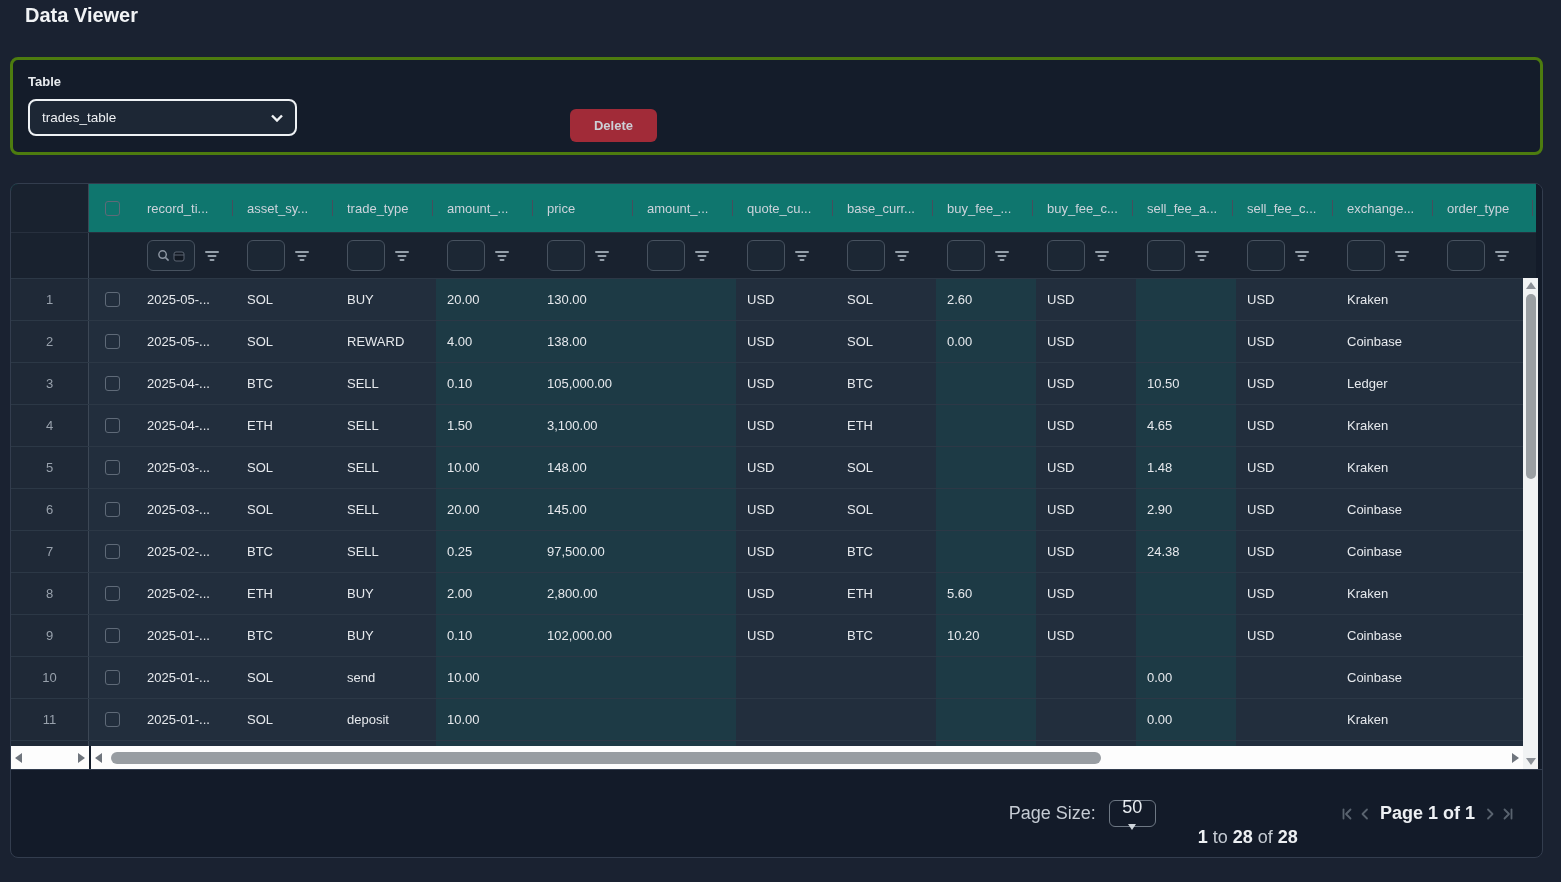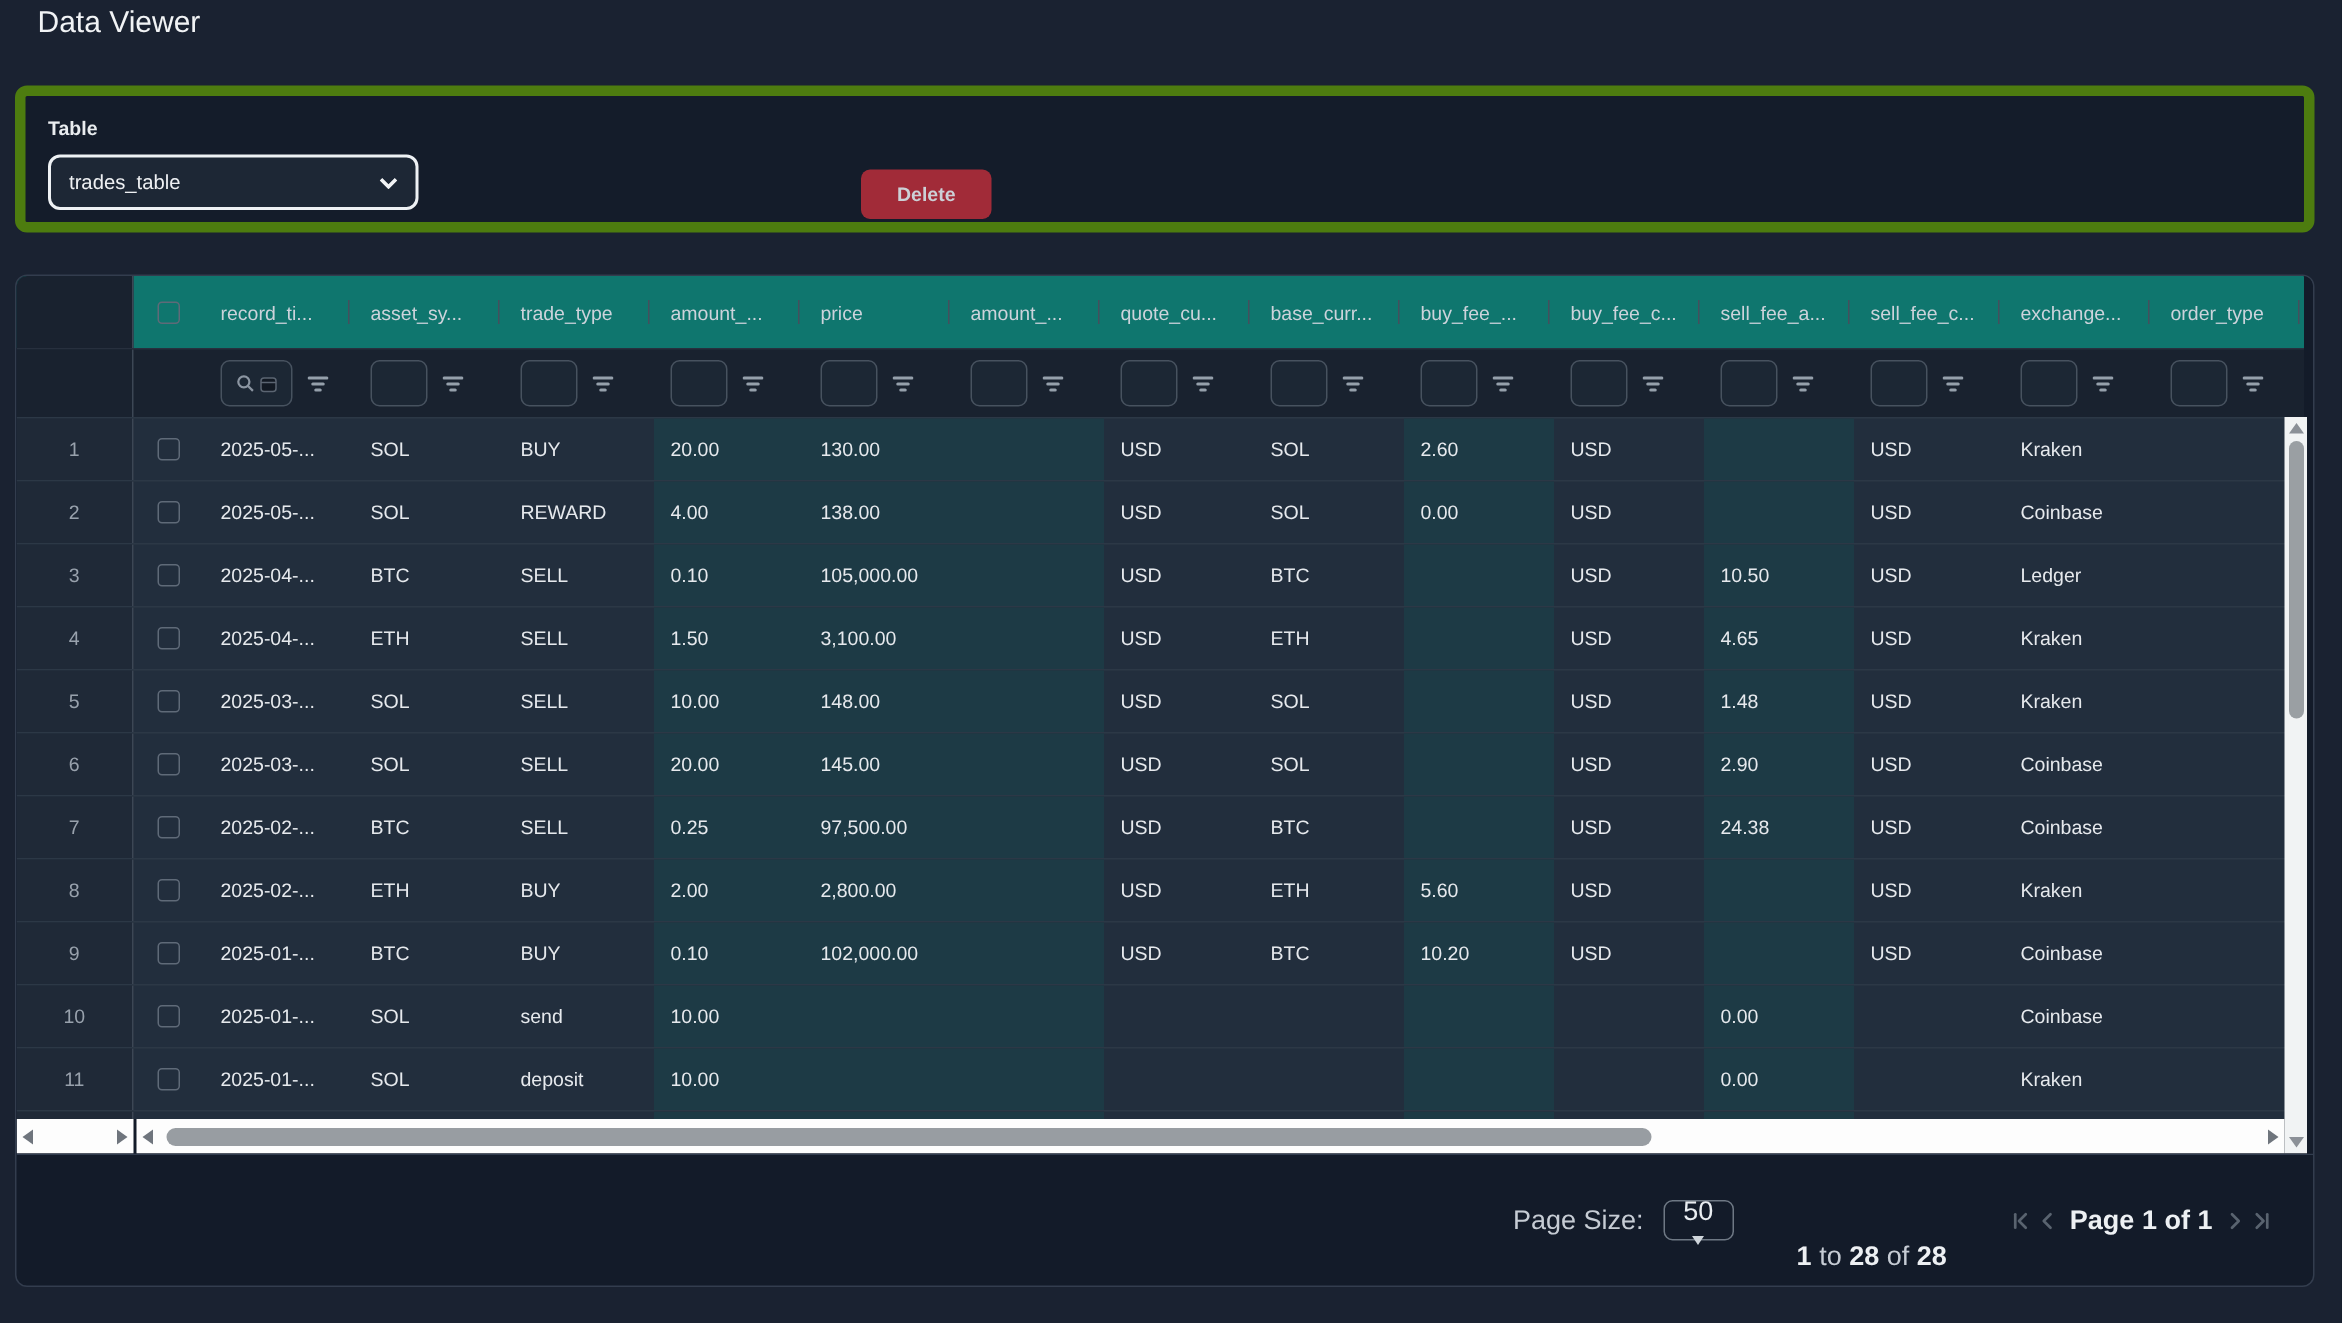--- a/index.html
+++ b/index.html
@@ -5,38 +5,38 @@
   * { margin:0; padding:0; box-sizing:border-box; }
   html,body { width:1561px; height:882px; overflow:hidden; }
   body {
     background:#1a2231;
     font-family:"Liberation Sans", sans-serif;
     color:#e7eaee;
     position:relative;
   }
   .page-title {
     position:absolute; left:25px; top:4px;
-    font-size:20px; font-weight:normal; color:#f1f3f5;
+    font-size:20px; font-weight:bold; color:#f1f3f5;
   }
   
   .controls-card {
     position:absolute; left:10px; top:57px; width:1533px; height:98px;
-    background:#141c2a; border:7px solid #4d7c0f; border-radius:8px;
+    background:#141c2a; border:3px solid #4d7c0f; border-radius:8px;
     padding:14px 15px 0 15px;
   }
   .field { position:absolute; top:14px; }
   .field-table { left:15px; }
   .field-strategy { left:287px; }
   .field-label { font-size:13px; font-weight:bold; color:#e9ecef; display:block; margin-bottom:10px; }
   .selectbox {
     height:37px; background:#1d2735; border-radius:6px;
     display:flex; align-items:center; justify-content:space-between;
     padding:0 12px; font-size:13.5px; color:#eef0f3; cursor:pointer;
   }
-  .selectbox.focused { width:247px; border:2px solid #eef1f4; border-radius:8px; }
+  .selectbox.focused { width:269px; border:2px solid #eef1f4; border-radius:8px; }
   .selectbox.normal { width:250px; border:1px solid #4d5868; color:#ced4db; }
   .chev { width:12px; height:8px; stroke:#cfd5dc; stroke-width:2.4; fill:none; }
   .selectbox.focused .chev { stroke:#f1f3f5; }
   .delete-btn {
     position:absolute; left:557px; top:49px; width:87px; height:33px;
     background:#a12b38; color:#ccd0d6; border:none; border-radius:6px;
     font-size:13px; font-weight:bold; font-family:"Liberation Sans",sans-serif; cursor:pointer;
   }
   
   .grid-card {

